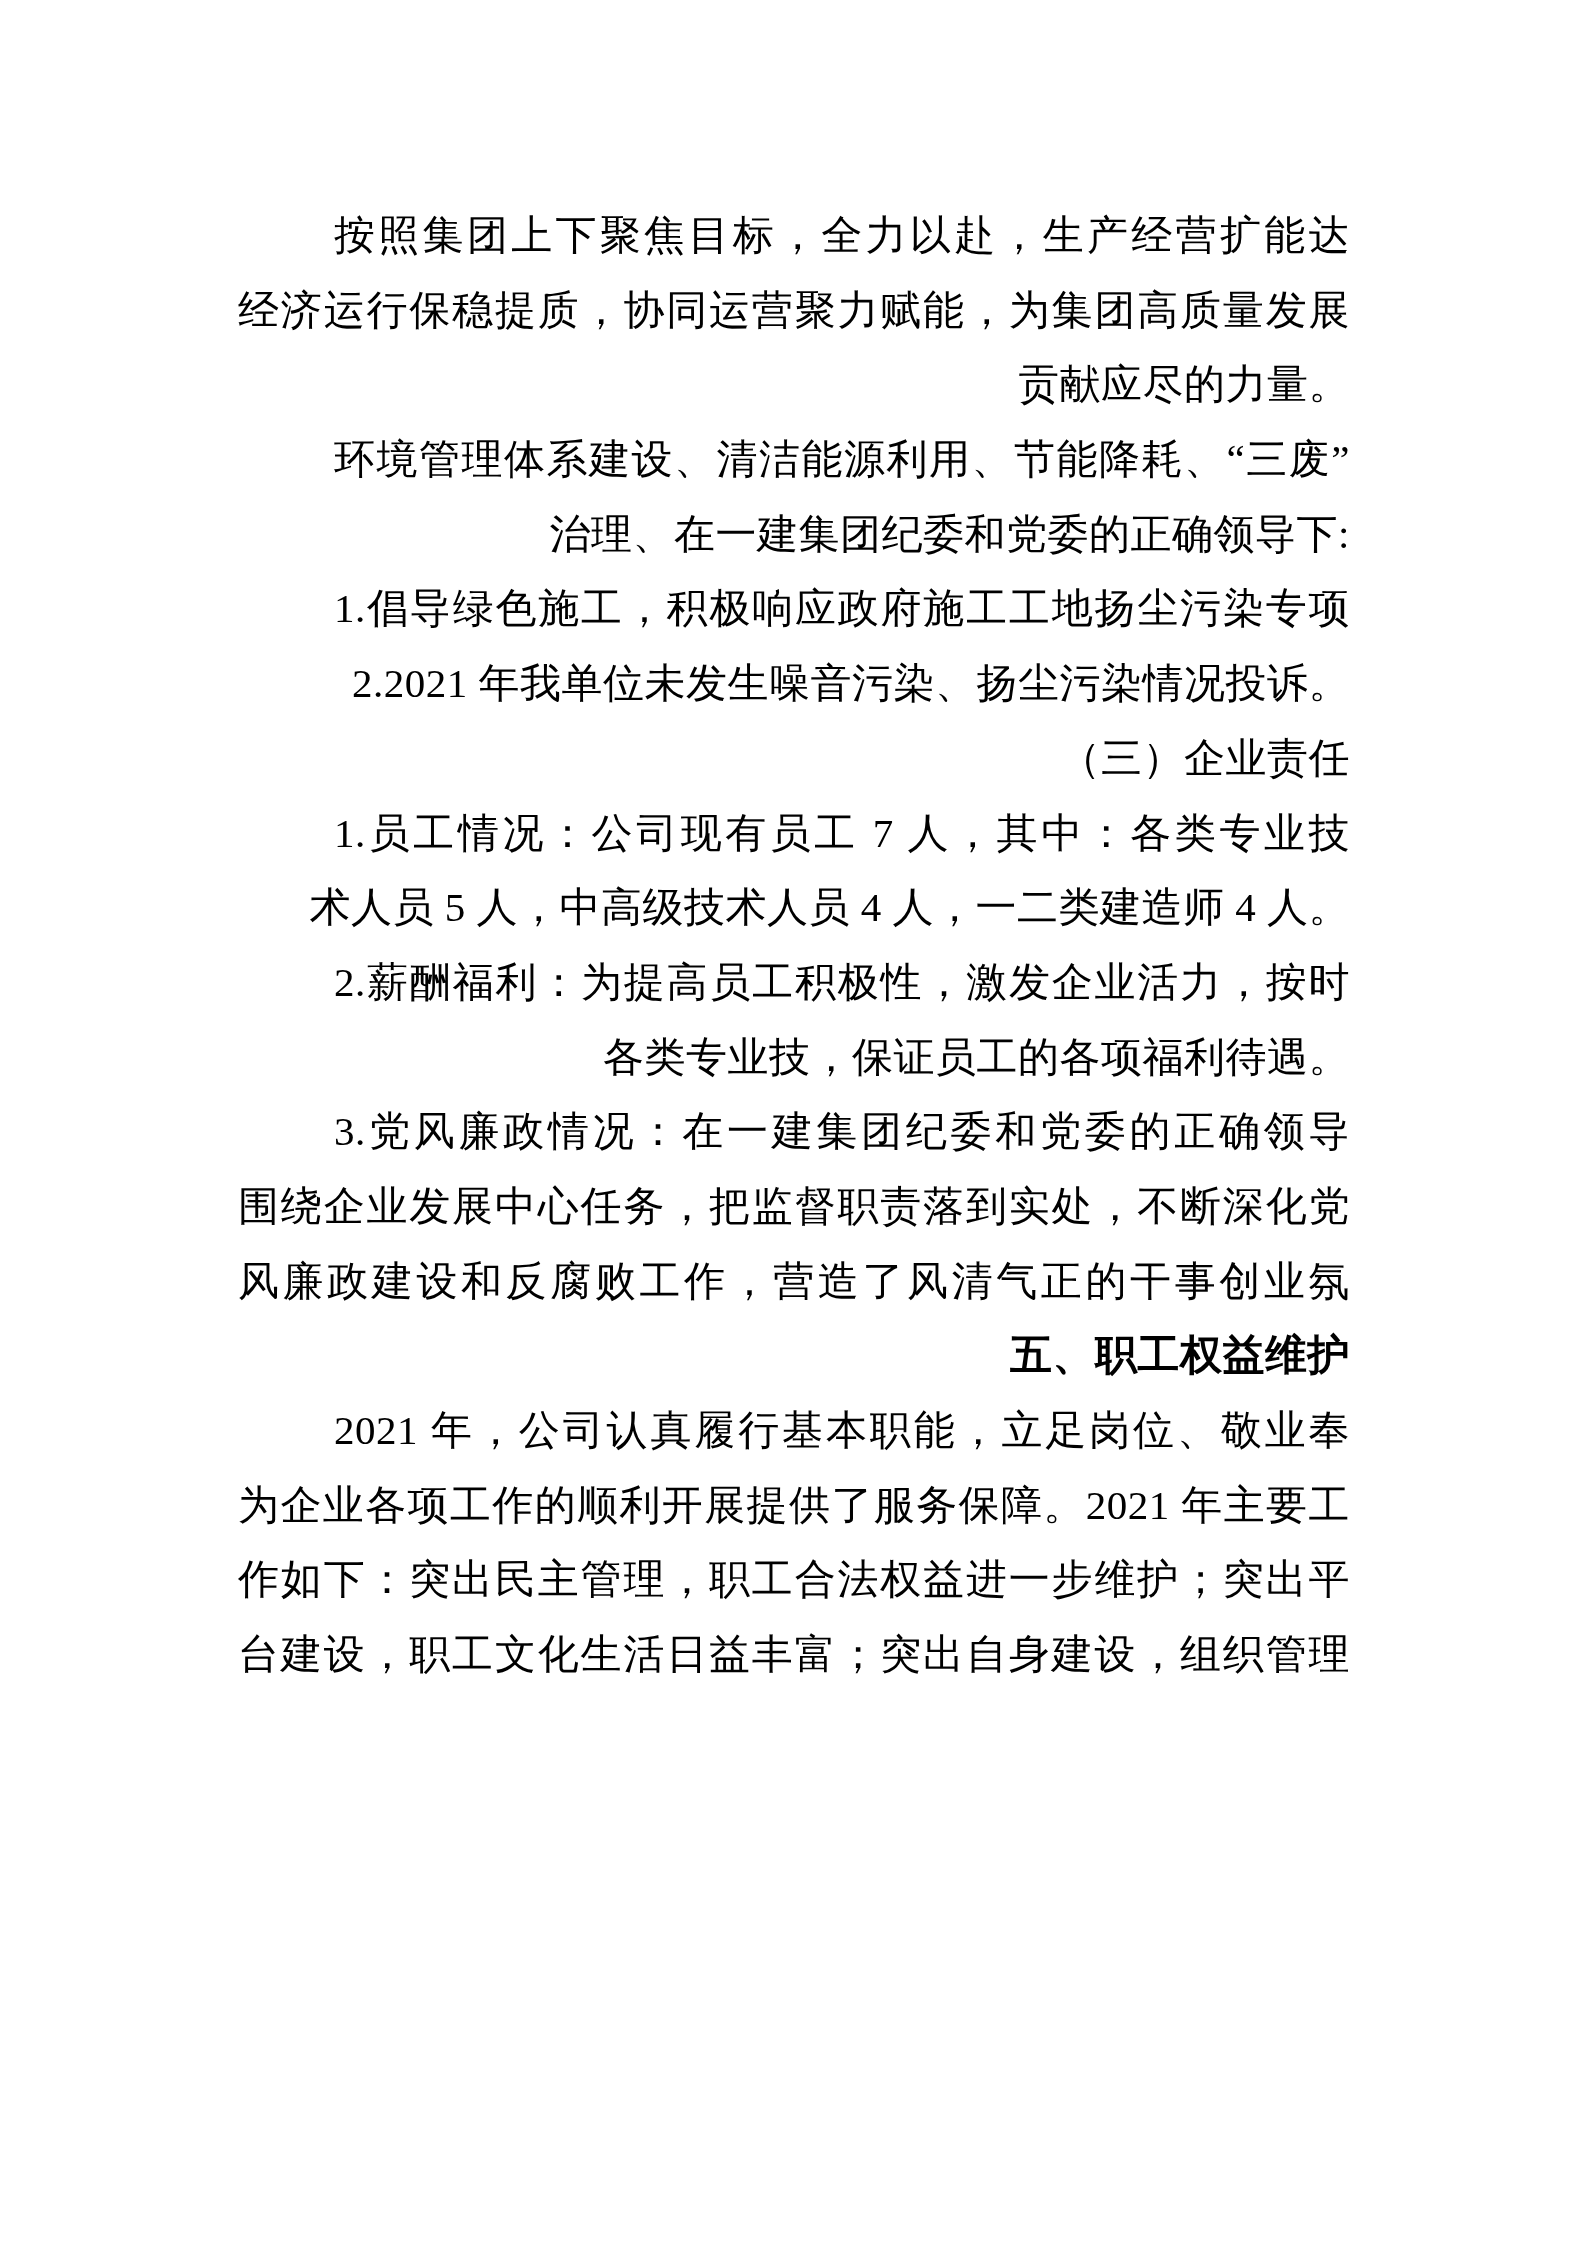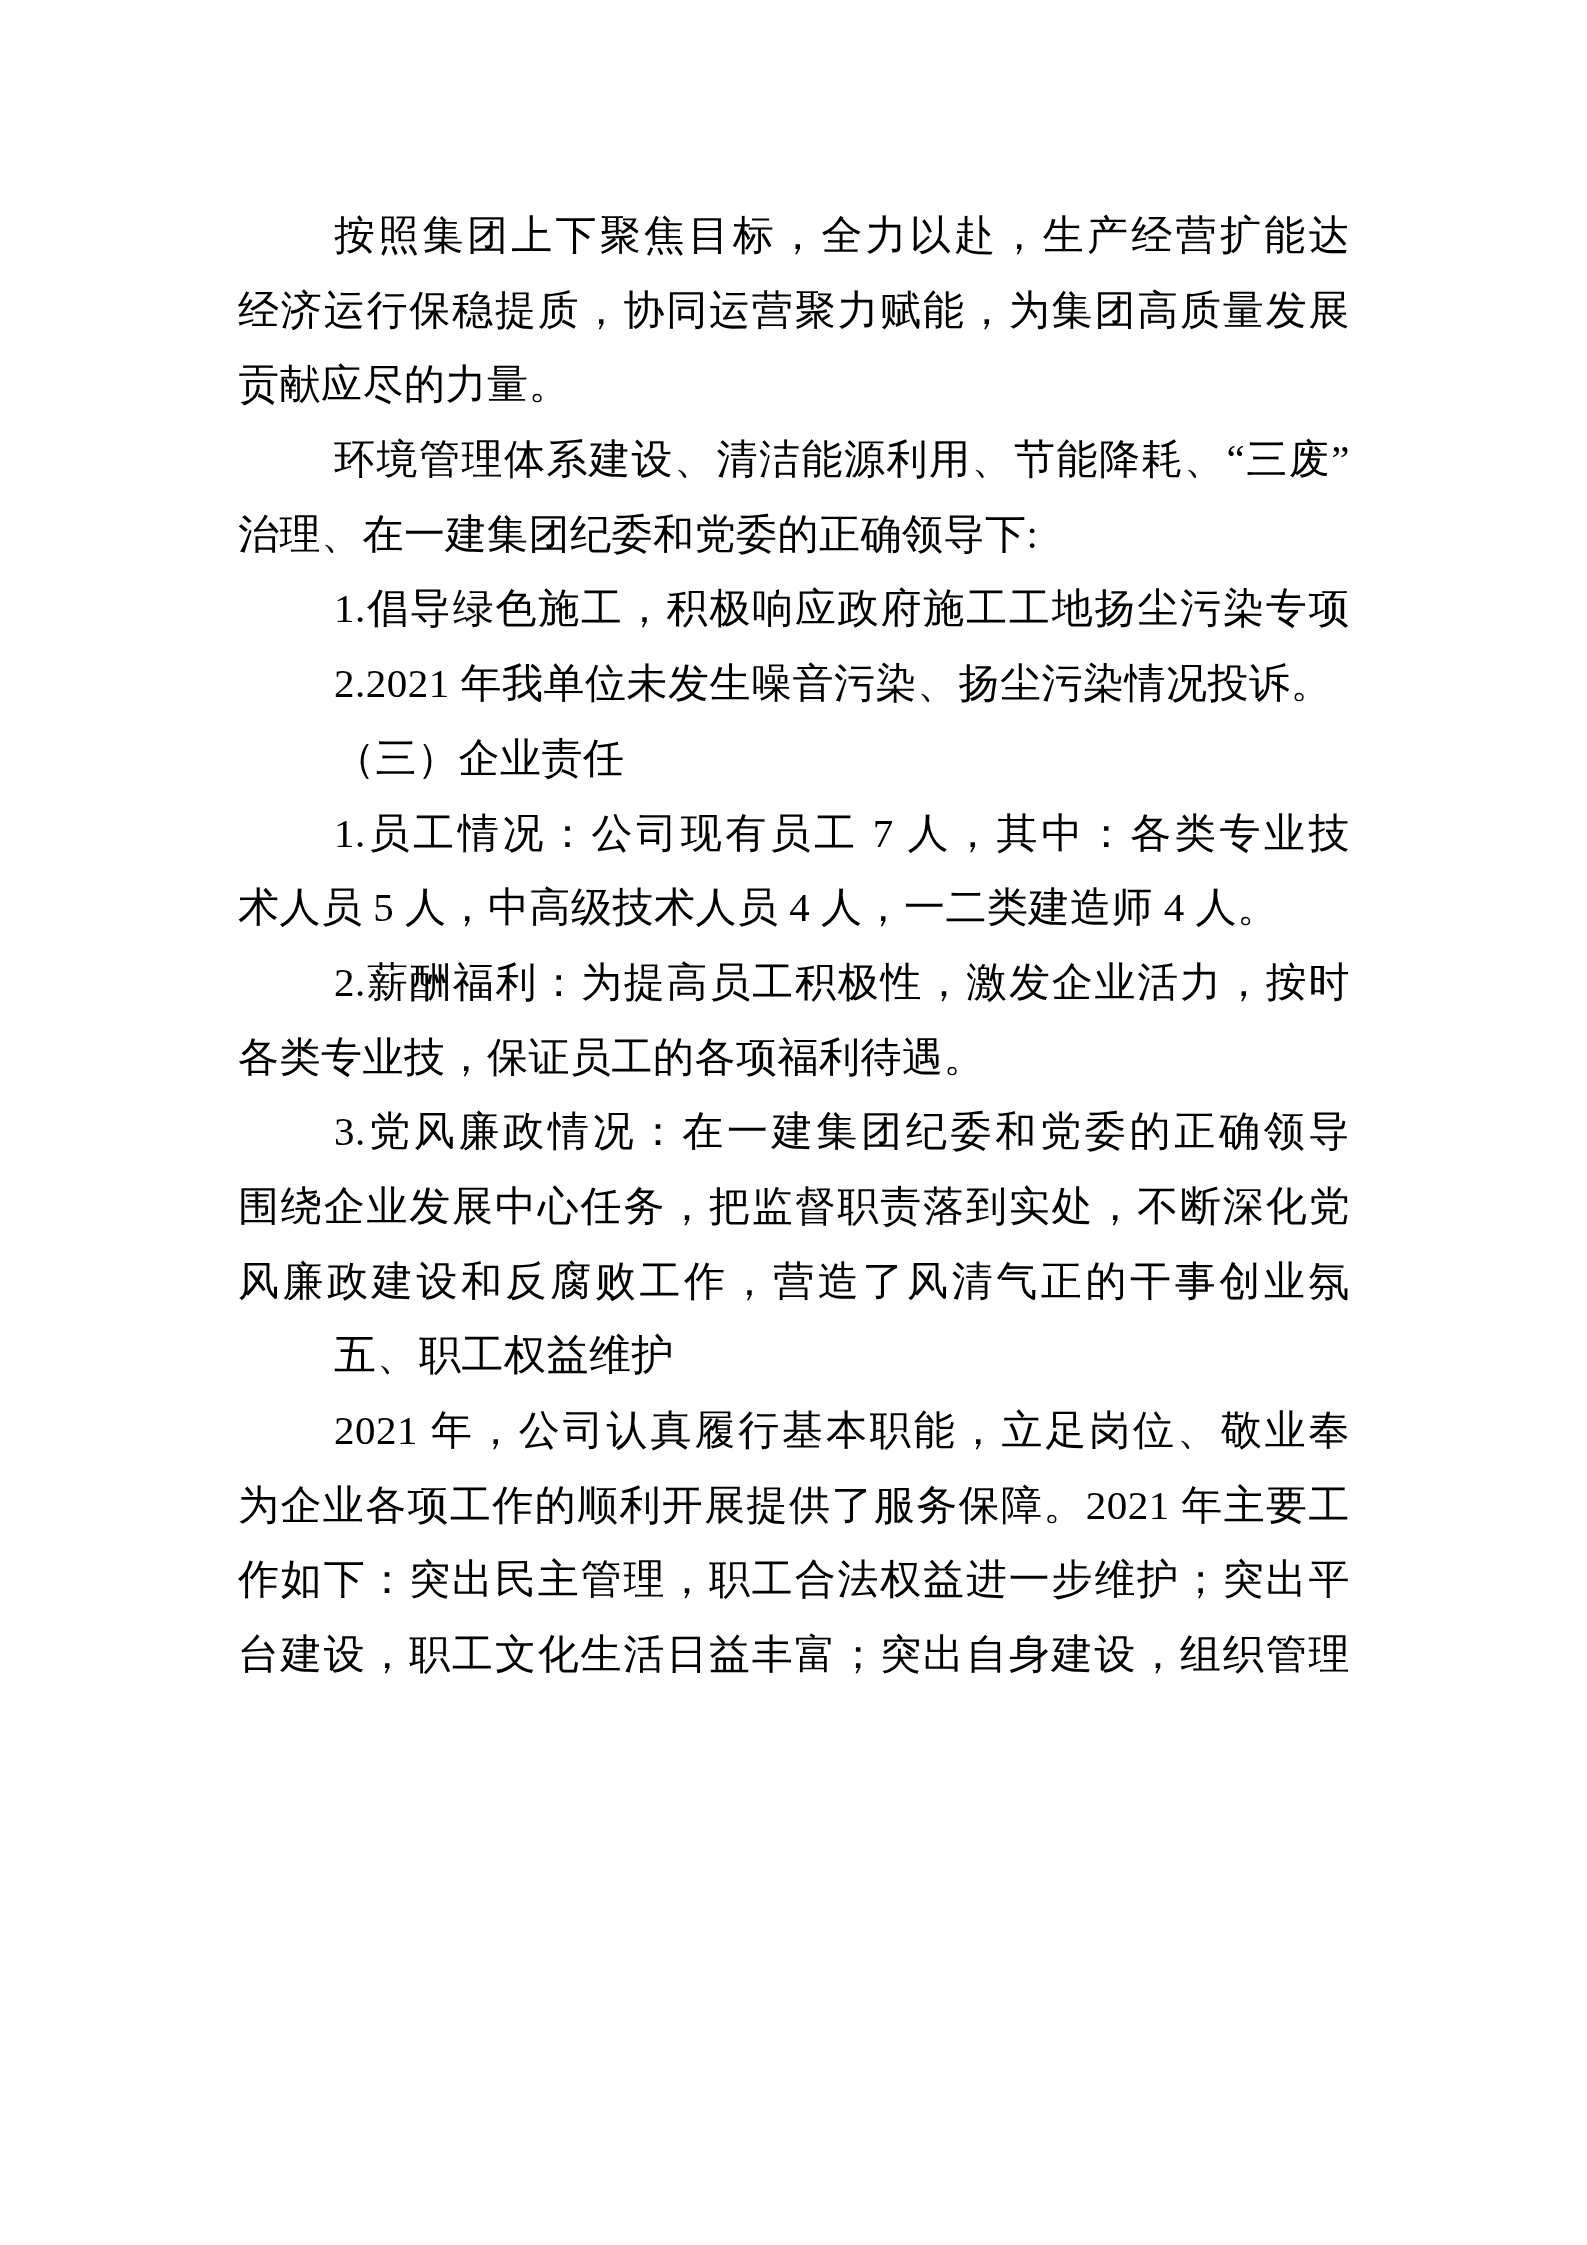--- a/index.html
+++ b/index.html
@@ -20,34 +20,34 @@
     position: absolute;
     left: 238px;
     top: 198px;
     width: 1112px;
   }
   .line {
     font-size: 41px;
     line-height: 74.7px;
     height: 74.7px;
     overflow: hidden;
-    text-align: left;
+    text-align: right;
     white-space: normal;
     letter-spacing: 0.5px;
   }
   .line.fill {
     text-align: justify;
     text-align-last: justify;
   }
   .line.indent {
     text-indent: 96px;
   }
   .line.heading {
     font-family: "Liberation Sans", "DejaVu Sans", sans-serif;
-    font-weight: normal;
+    font-weight: bold;
     font-size: 42px;
   }
 </style>
 </head>
 <body>
 
 <div class="page">
   <div class="content">
     <div class="line fill indent">按照集团上下聚焦目标，全力以赴，生产经营扩能达效、</div>
     <div class="line fill">经济运行保稳提质，协同运营聚力赋能，为集团高质量发展</div>

